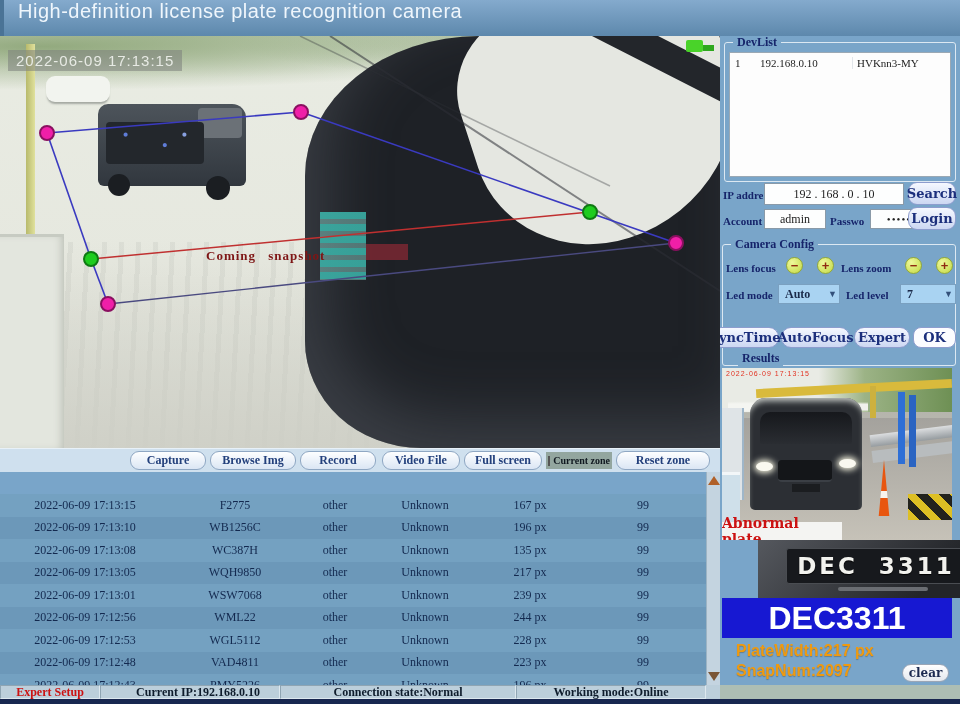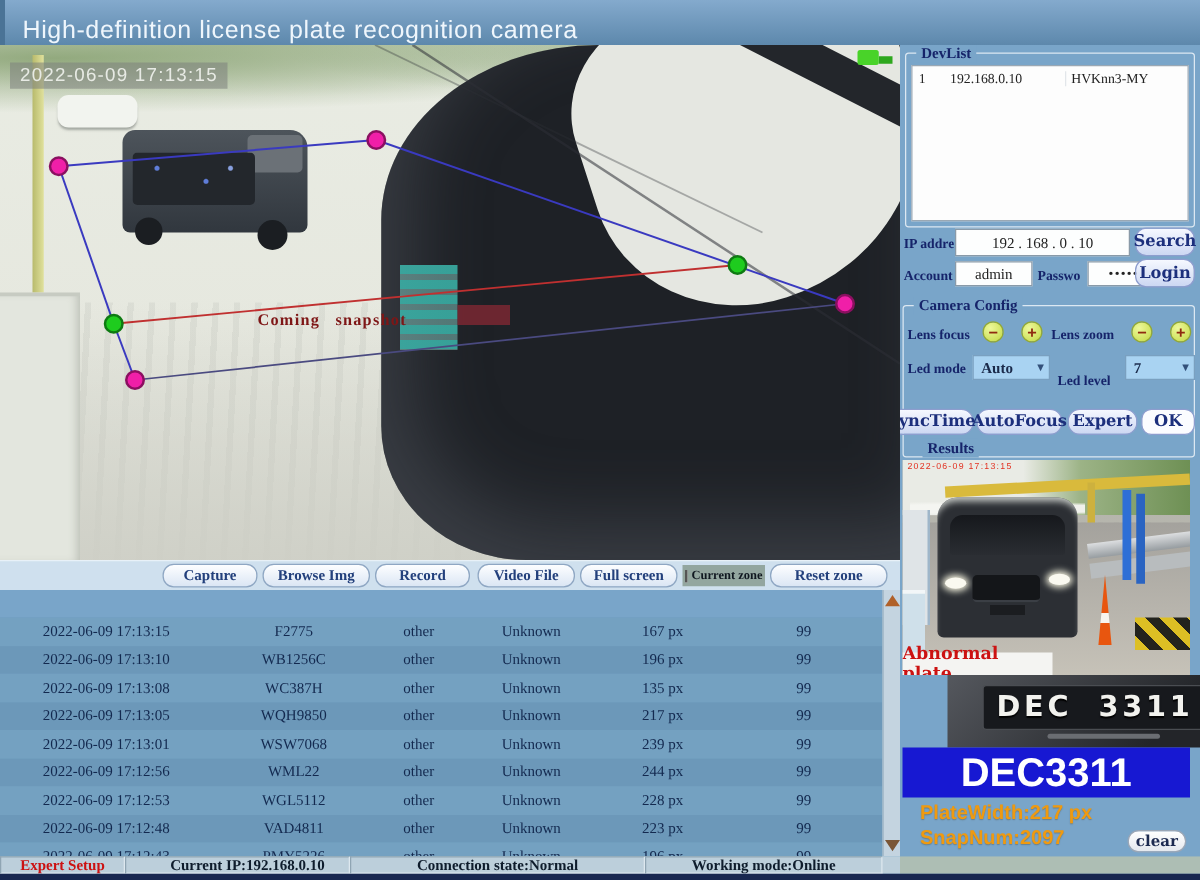--- a/index.html
+++ b/index.html
@@ -4,21 +4,21 @@
 <style>
   * { margin:0; padding:0; box-sizing:border-box; }
   html,body { width:960px; height:704px; background:#333; }
   .app { position:relative; width:960px; height:704px; overflow:hidden;
          font-family:"Liberation Serif", serif; background:#79a5c9; }
   .abs { position:absolute; }
 
   
   .titlebar { left:0; top:0; width:960px; height:36px;
     background:linear-gradient(#84aacd,#5d88ac);
-    border-left:4px solid #4a7396; display:flex; align-items:flex-end; }
+    border-left:4px solid #4a7396; display:flex; align-items:flex-start; }
   .titlebar .t { color:#eff6fc; font-family:"Liberation Sans",sans-serif;
     font-size:20px; padding-left:14px; letter-spacing:.5px; }
 
   
   .video { left:0; top:36px; width:720px; height:412px; overflow:hidden;
     background:linear-gradient(#e9ece3 0%, #e6e8df 55%, #dcded5 100%); }
   .trees { left:0; top:0; width:720px; height:70px;
     background:radial-gradient(ellipse at 6% 15%, rgba(134,160,112,.85), transparent 52%),
                radial-gradient(ellipse at 27% -10%, rgba(160,182,140,.55), transparent 45%),
                radial-gradient(ellipse at 97% 5%, rgba(116,148,96,.75), transparent 48%); }
@@ -374,21 +374,21 @@
     <div class="circle-btn" style="left:97px;top:221px;">+</div>
     <div class="rlabel" style="left:121px;top:226px;">Lens zoom</div>
     <div class="circle-btn" style="left:185px;top:221px;">−</div>
     <div class="circle-btn" style="left:216px;top:221px;">+</div>
 
     <div class="rlabel" style="left:6px;top:253px;">Led mode</div>
     <div class="dropdown" style="left:58px;top:248px;width:62px;height:20px;">
       <span>Auto</span>
       <span class="dd">▼</span>
     </div>
-    <div class="rlabel" style="left:126px;top:263px;text-align:center;">Led level</div>
+    <div class="rlabel" style="left:126px;top:253px;text-align:center;">Led level</div>
     <div class="dropdown" style="left:180px;top:248px;width:56px;height:20px;">
       <span>7</span>
       <span class="dd">▼</span>
     </div>
 
     <div class="rbtn" style="left:-9px;top:291px;width:68px;height:21px;border-radius:10px;">SyncTime</div>
     <div class="rbtn" style="left:61px;top:291px;width:69px;height:21px;border-radius:10px;">AutoFocus</div>
     <div class="rbtn" style="left:134px;top:291px;width:56px;height:21px;border-radius:10px;">Expert</div>
     <div class="rbtn" style="left:193px;top:291px;width:43px;height:21px;border-radius:8px;background:#fbfcff;">OK</div>
 

